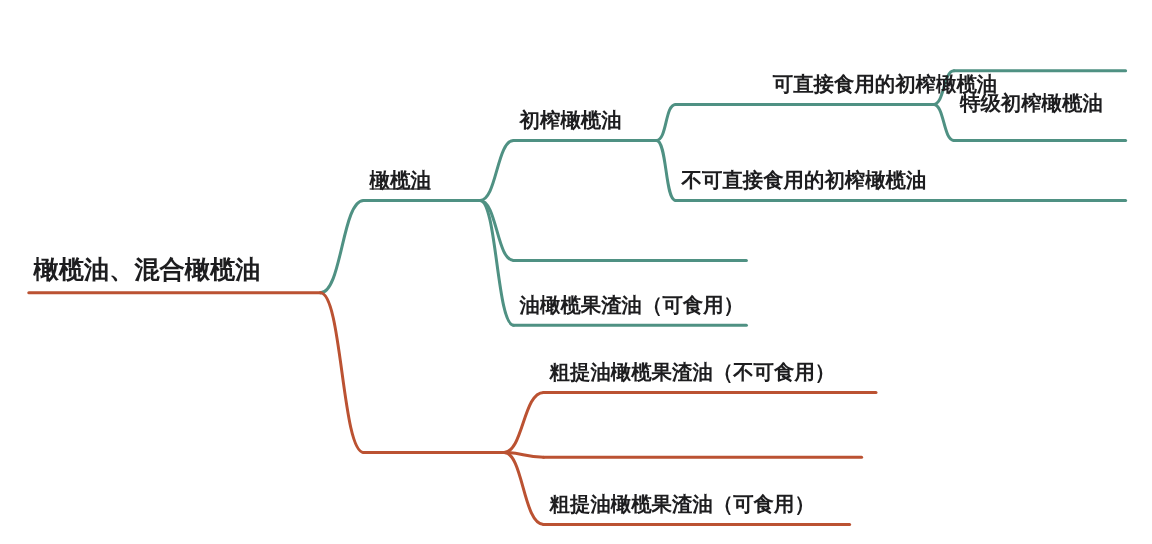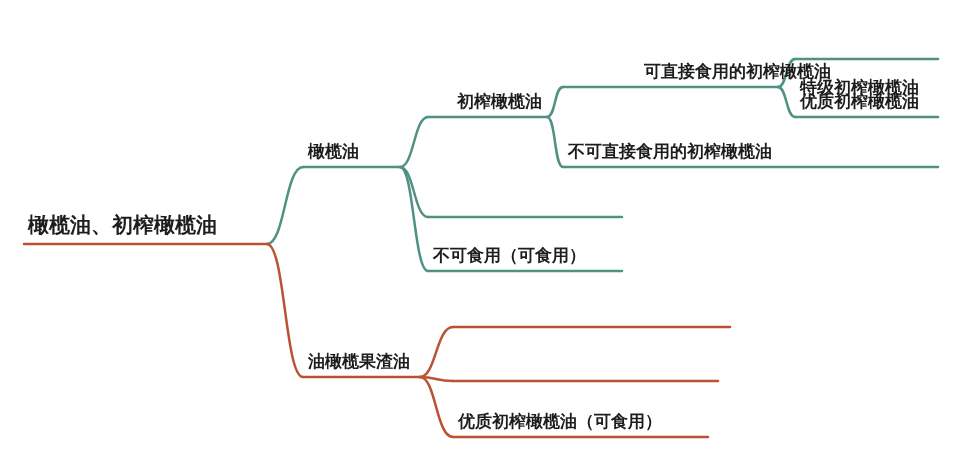--- a/index.html
+++ b/index.html
@@ -64,26 +64,25 @@
     <line x1="795" y1="117" x2="938" y2="117" stroke-width="2.5" stroke-linecap="round" stroke="#4f9183"></line>
     <line x1="563" y1="167" x2="938" y2="167" stroke-width="2.5" stroke-linecap="round" stroke="#4f9183"></line>
     <line x1="428" y1="217" x2="622" y2="217" stroke-width="2.5" stroke-linecap="round" stroke="#4f9183"></line>
     <line x1="428" y1="271" x2="622" y2="271" stroke-width="2.5" stroke-linecap="round" stroke="#4f9183"></line>
     <line x1="303" y1="377" x2="420" y2="377" stroke-width="2.5" stroke-linecap="round" stroke="#bb5232"></line>
     <line x1="453" y1="327" x2="730" y2="327" stroke-width="2.5" stroke-linecap="round" stroke="#bb5232"></line>
     <line x1="453" y1="381" x2="718" y2="381" stroke-width="2.5" stroke-linecap="round" stroke="#bb5232"></line>
     <line x1="453" y1="437" x2="708" y2="437" stroke-width="2.5" stroke-linecap="round" stroke="#bb5232"></line>
   </svg>
 
-  <div class="node-label root" style="left:28px; top:211px;">橄榄油、初榨橄榄油</div>
+  <div class="node-label root" style="left:28px; top:211px;">橄榄油、混合橄榄油</div>
 
-  <div class="node-label" style="left:308px; top:139px;">橄榄油</div>
-  <div class="node-label" style="left:433px; top:89px;margin-left:24px;">初榨橄榄油</div>
+  <div class="node-label" style="left:308px; top:139px;text-decoration:underline;">橄榄油</div>
+  <div class="node-label" style="left:433px; top:89px;">初榨橄榄油</div>
   <div class="node-label" style="left:596px; top:59px;margin-left:48px;">可直接食用的初榨橄榄油</div>
   <div class="node-label" style="left:800px; top:31px;margin-top:44px;">特级初榨橄榄油</div>
-  <div class="node-label" style="left:800px; top:89px;">优质初榨橄榄油</div>
   <div class="node-label" style="left:568px; top:139px;">不可直接食用的初榨橄榄油</div>
-  <div class="node-label" style="left:433px; top:243px;">不可食用（可食用）</div>
+  <div class="node-label" style="left:433px; top:243px;">油橄榄果渣油（可食用）</div>
 
-  <div class="node-label" style="left:308px; top:349px;">油橄榄果渣油</div>
-  <div class="node-label" style="left:458px; top:409px;">优质初榨橄榄油（可食用）</div>
+  <div class="node-label" style="left:458px; top:299px;">粗提油橄榄果渣油（不可食用）</div>
+  <div class="node-label" style="left:458px; top:409px;">粗提油橄榄果渣油（可食用）</div>
 
 </div>
 
 </body></html>

